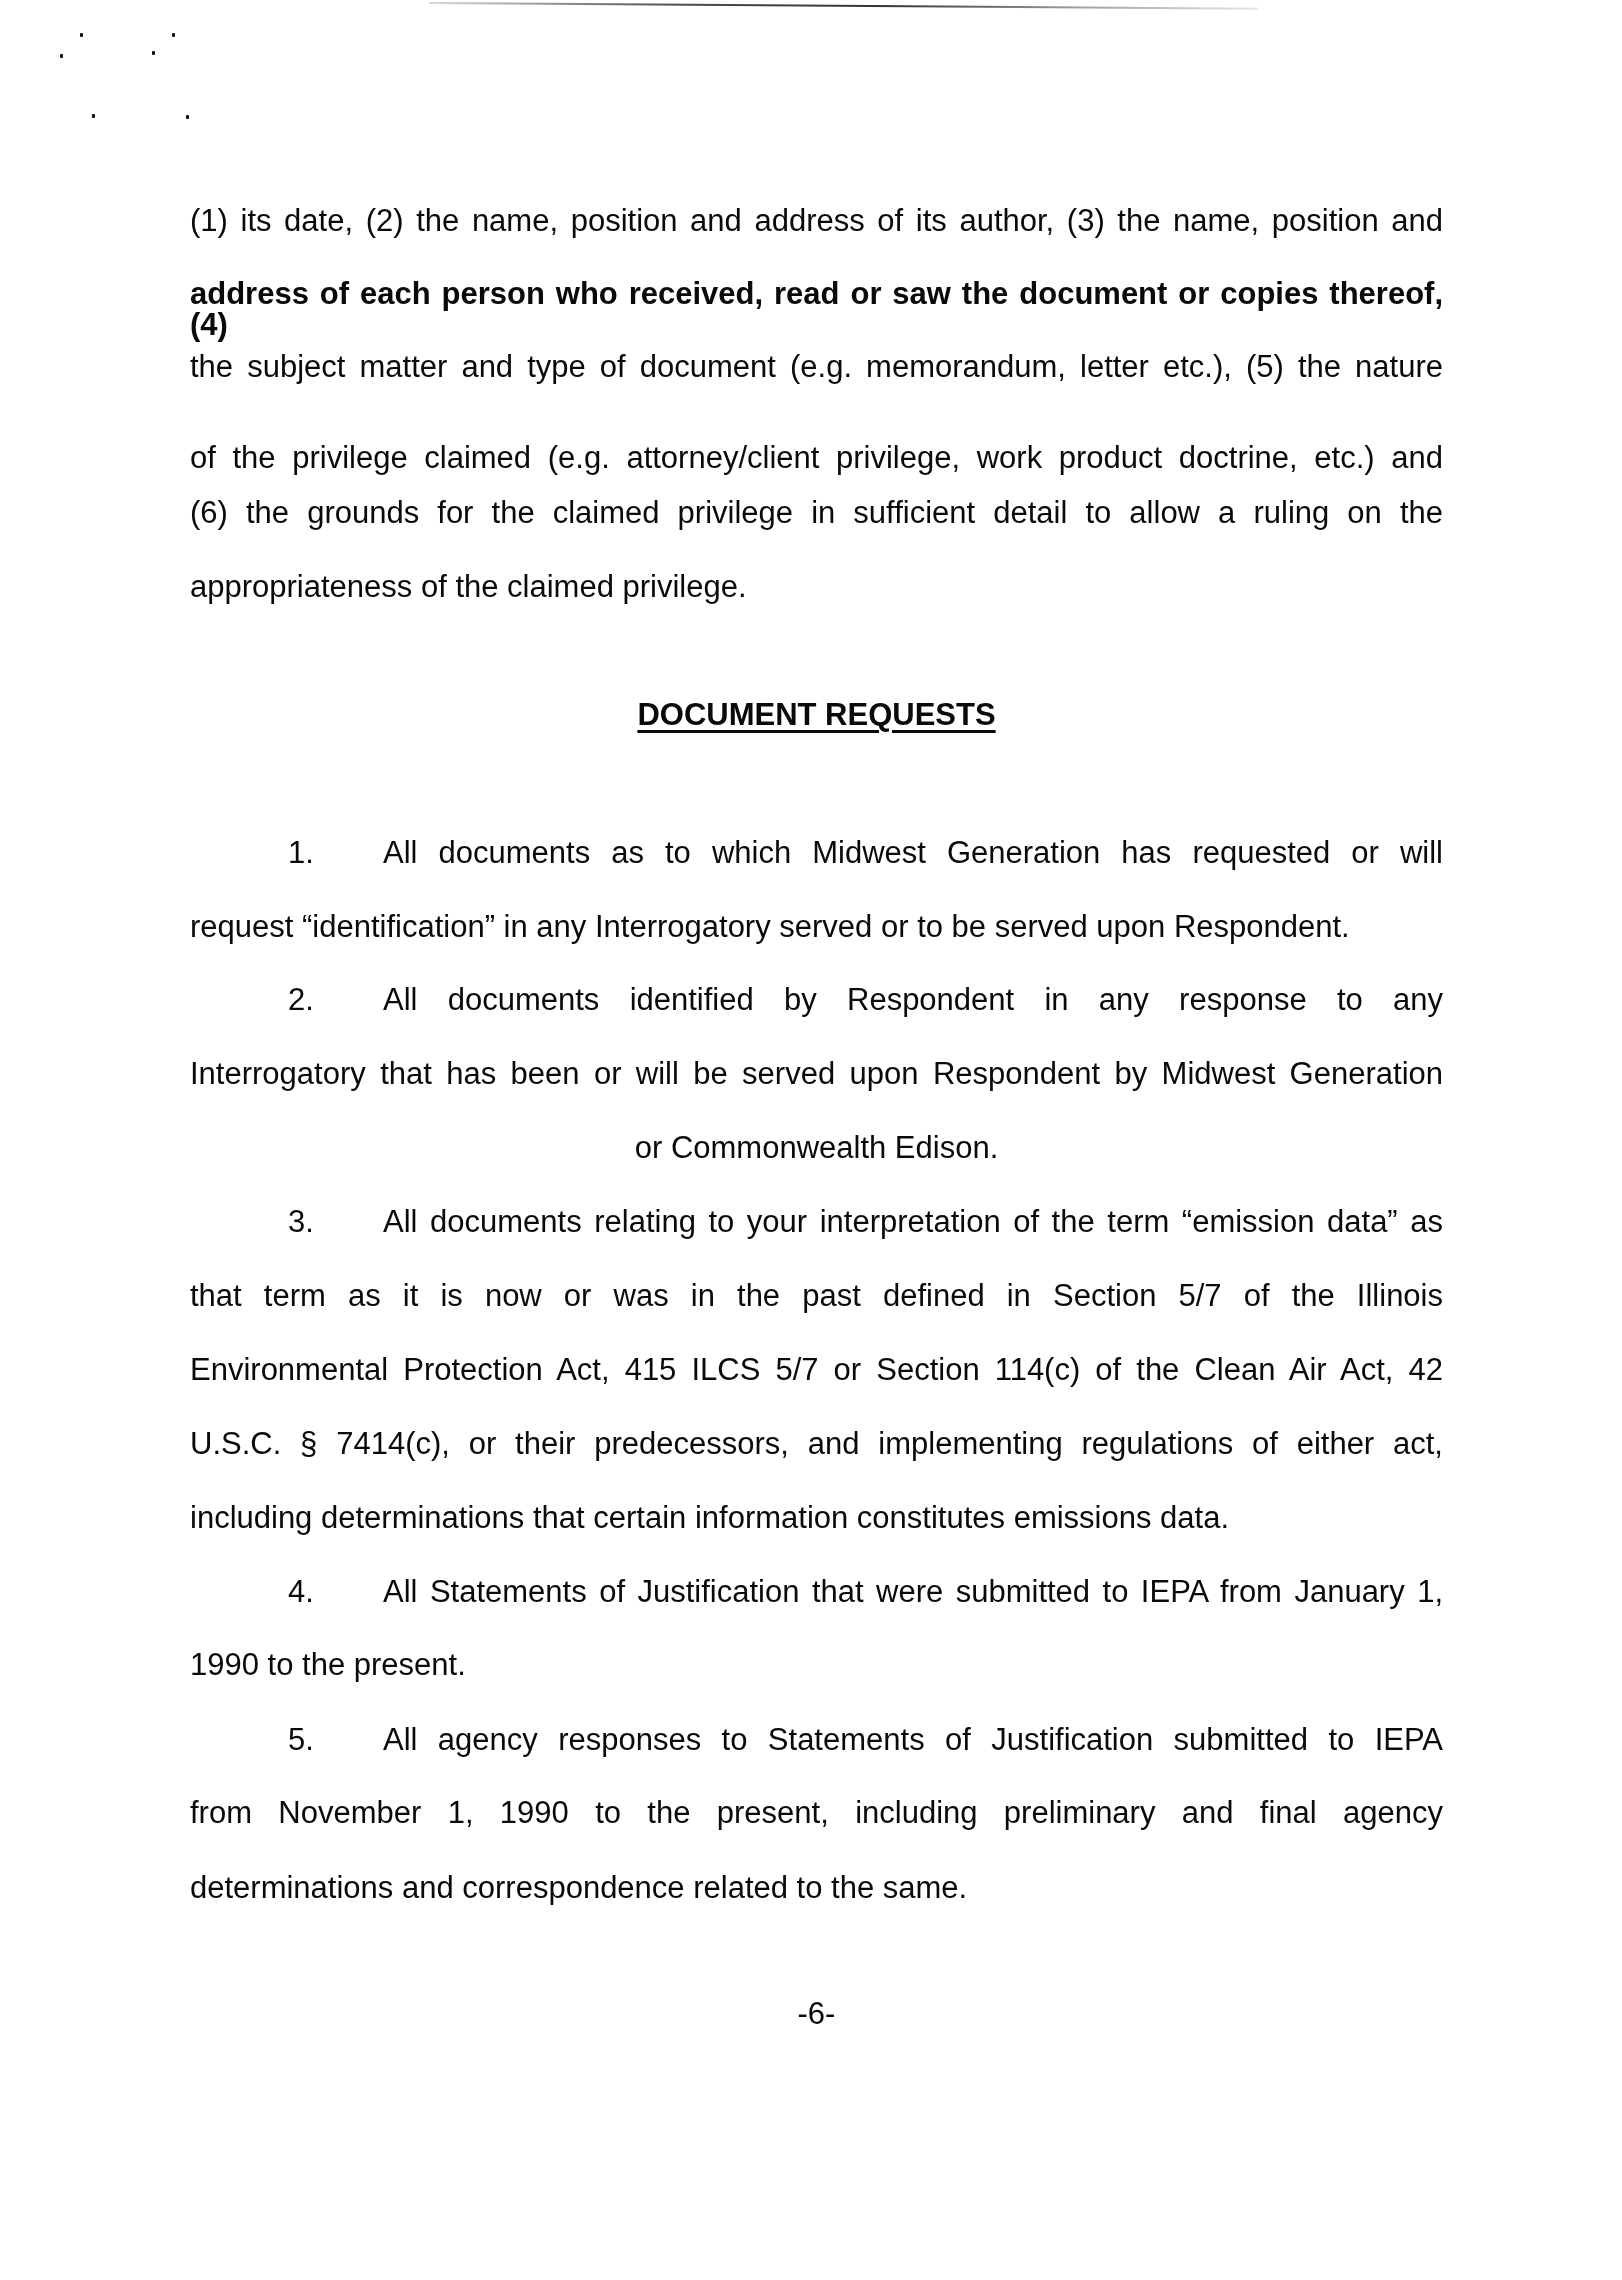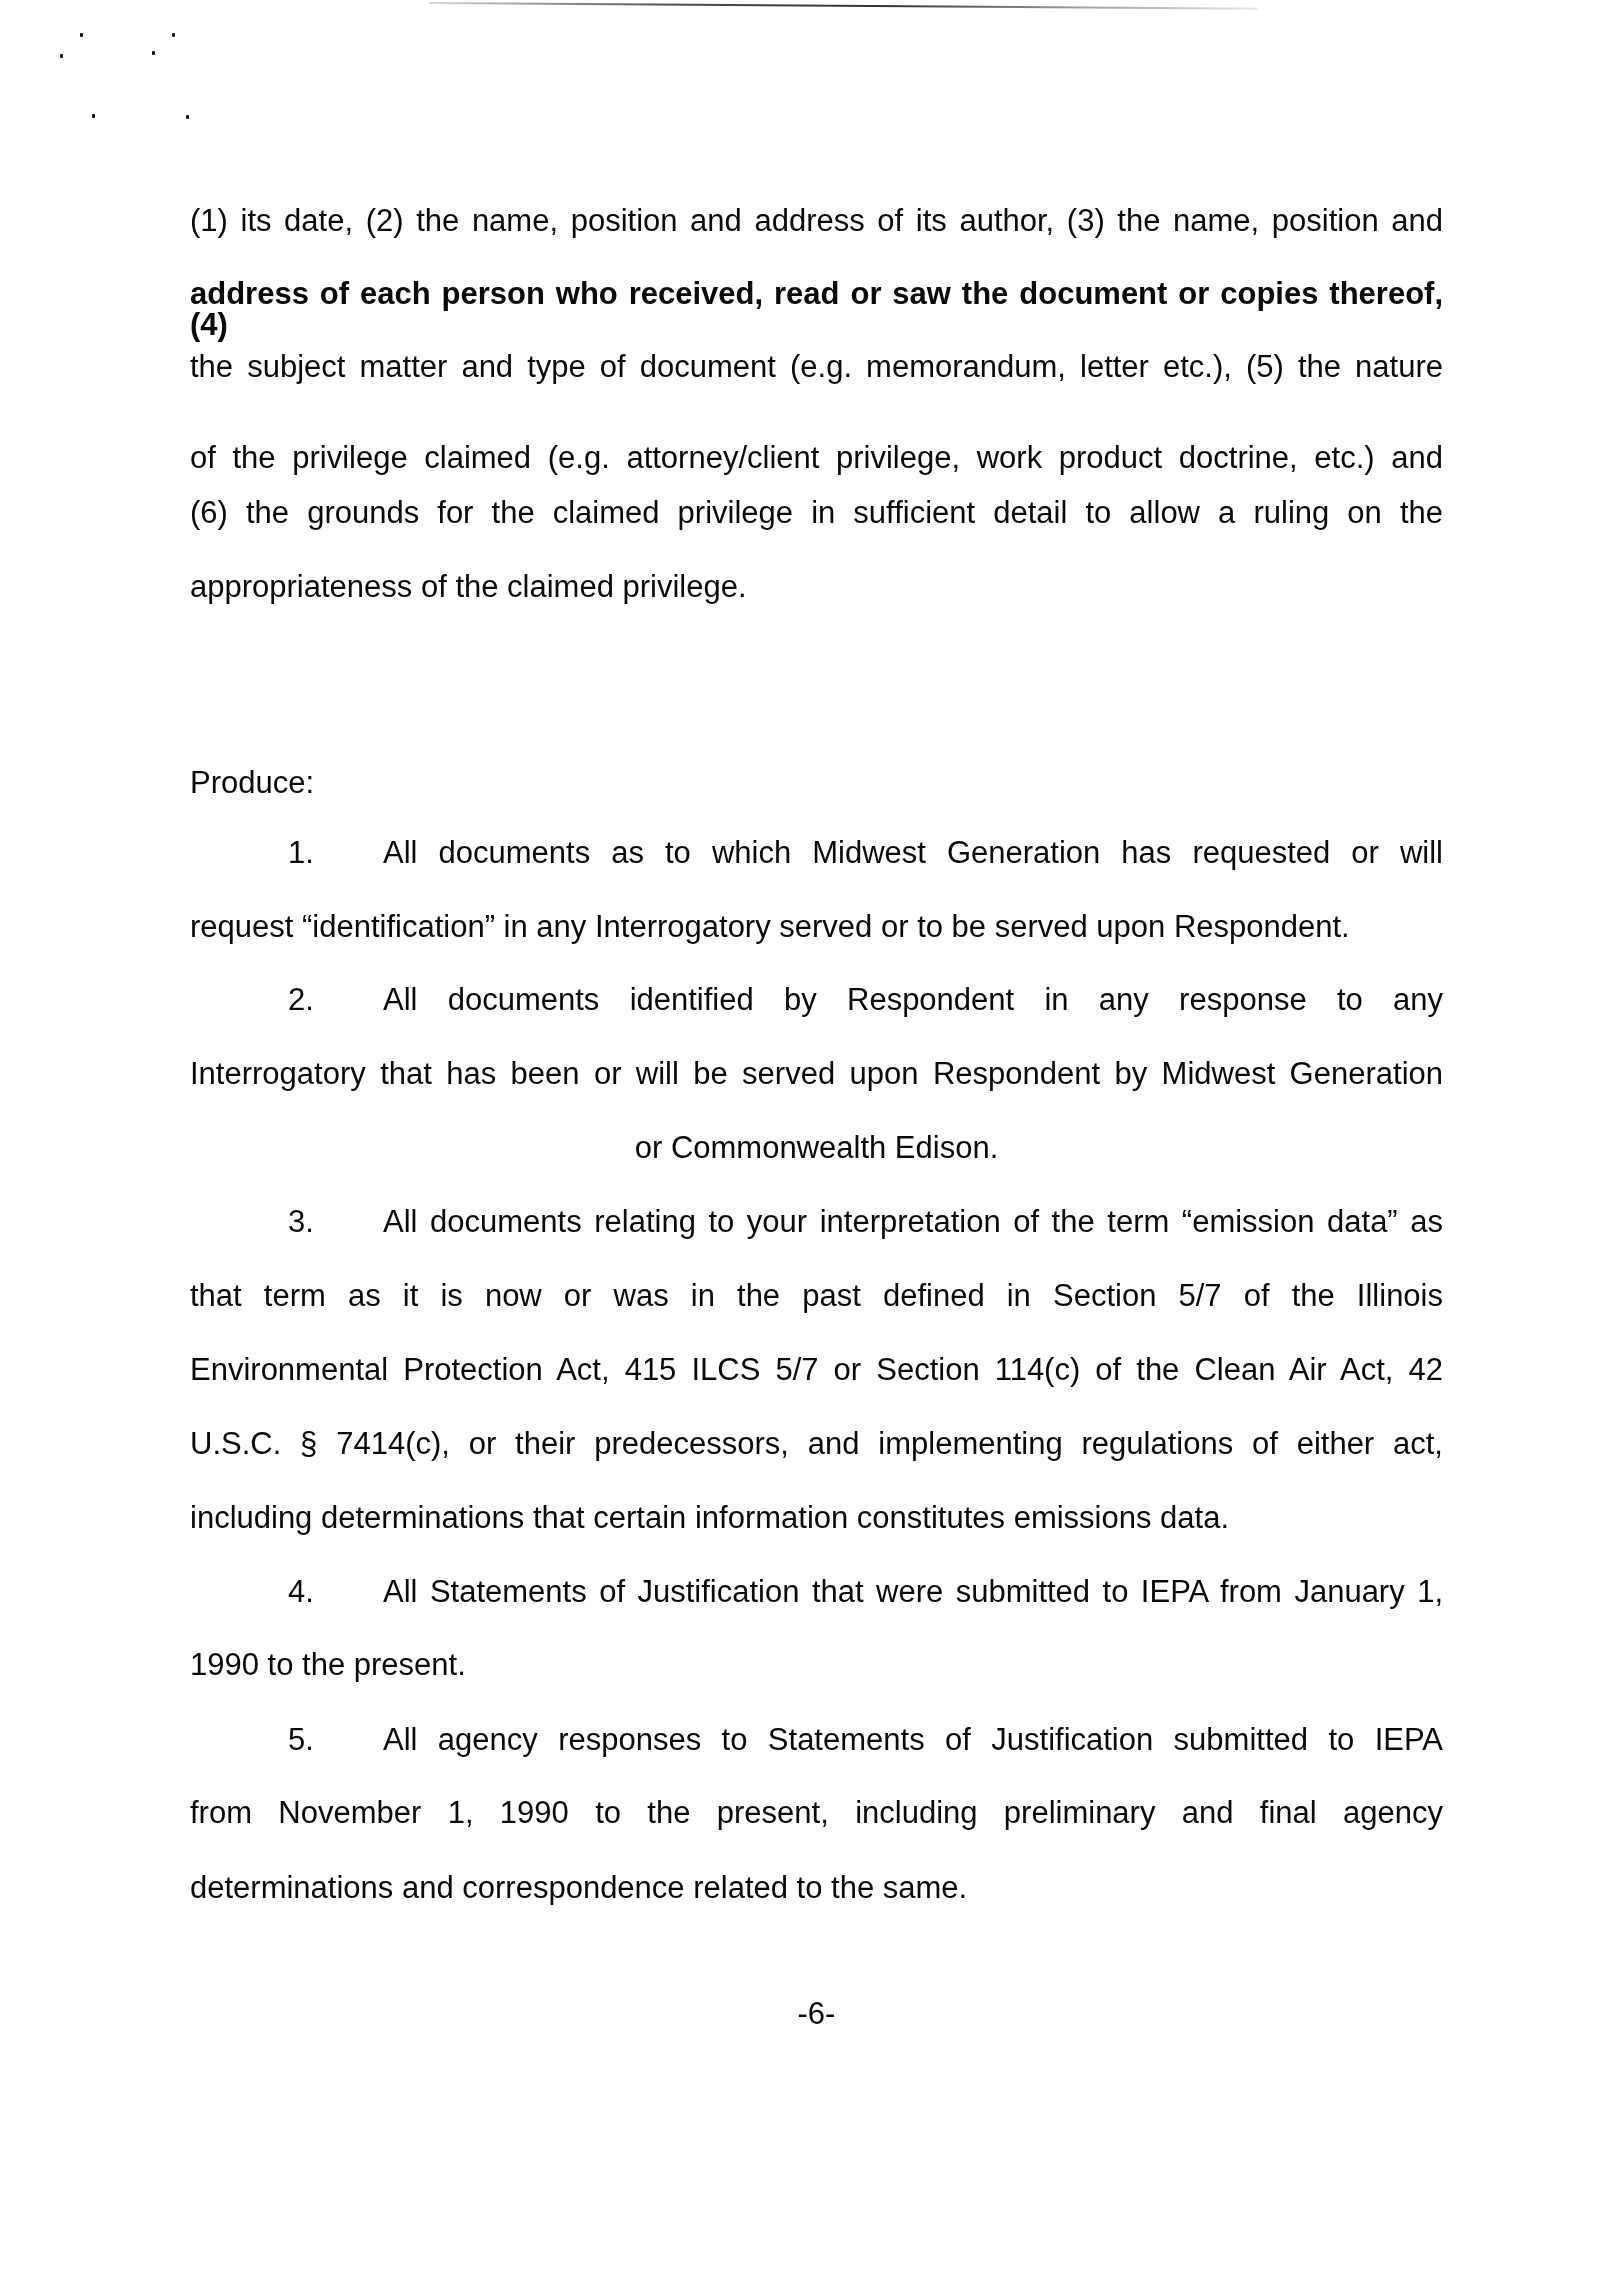--- a/index.html
+++ b/index.html
@@ -114,22 +114,24 @@
 
   <div>
     <div class="line justify" style="top:205px;">(1) its date, (2) the name, position and address of its author, (3) the name, position and</div>
     <div class="line justify" style="top:278px;font-weight:bold;">address of each person who received, read or saw the document or copies thereof, (4)</div>
     <div class="line justify" style="top:351px;">the subject matter and type of document (e.g. memorandum, letter etc.), (5) the nature</div>
     <div class="line justify" style="top:424px;margin-top:18px;">of the privilege claimed (e.g. attorney/client privilege, work product doctrine, etc.) and</div>
     <div class="line justify" style="top:497px;">(6) the grounds for the claimed privilege in sufficient detail to allow a ruling on the</div>
     <div class="line" style="top:571px;">appropriateness of the claimed privilege.</div>
   </div>
 
+  <div class="heading">
+    <span>DOCUMENT REQUESTS</span>
+  </div>
 
-  <div class="line" style="top:767px;">Produce:</div>
 
   <div>
     <div class="item-num" style="top:837px;">1.</div>
     <div class="item-first justify" style="top:837px;">All documents as to which Midwest Generation has requested or will</div>
     <div class="line" style="top:911px;">request “identification” in any Interrogatory served or to be served upon Respondent.</div>
   </div>
 
   <div>
     <div class="item-num" style="top:984px;">2.</div>
     <div class="item-first justify" style="top:984px;">All documents identified by Respondent in any response to any</div>

